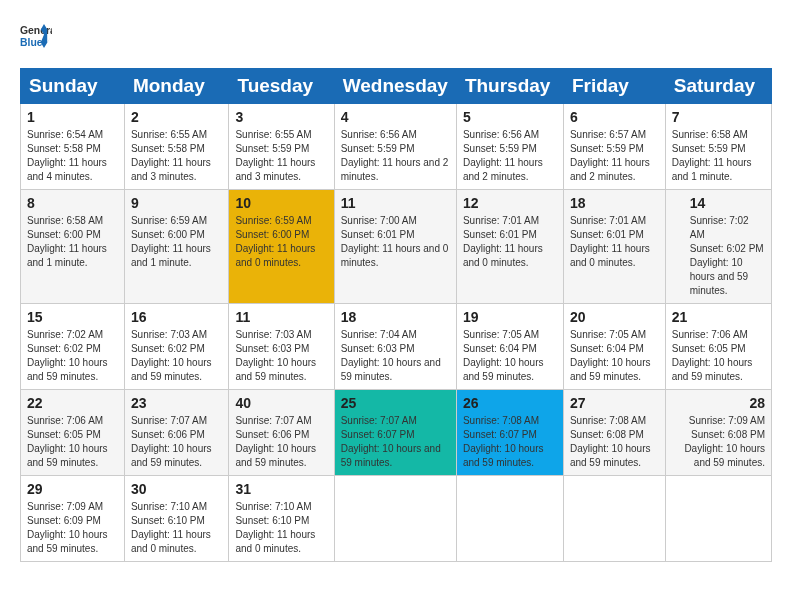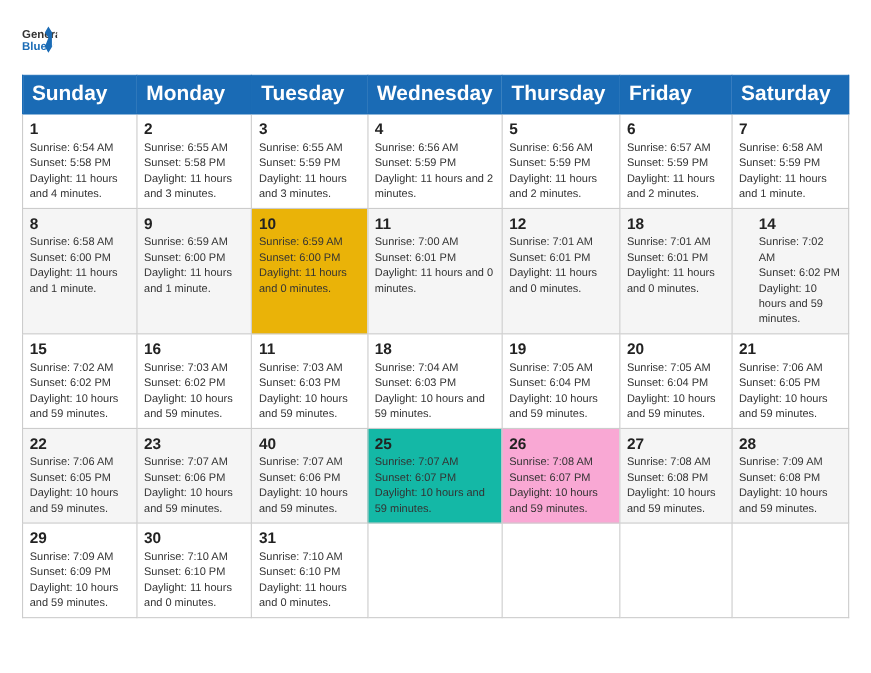--- a/index.html
+++ b/index.html
@@ -208,29 +208,29 @@
 <div class="day-info">Sunrise: 7:07 AM<br>Sunset: 6:06 PM<br>Daylight: 10 hours and 59 minutes.</div>
         </td>
         <td style="background-color: rgb(245, 245, 245);">
           <span class="day-num">40</span>
 <div class="day-info">Sunrise: 7:07 AM<br>Sunset: 6:06 PM<br>Daylight: 10 hours and 59 minutes.</div>
         </td>
         <td style="background-color: #14b8a6;">
           <span class="day-num">25</span>
 <div class="day-info">Sunrise: 7:07 AM<br>Sunset: 6:07 PM<br>Daylight: 10 hours and 59 minutes.</div>
         </td>
-        <td style="background-color: #f9a8d4;">
+        <td style="background-color: #0ea5e9;">
           <span class="day-num">26</span>
 <div class="day-info">Sunrise: 7:08 AM<br>Sunset: 6:07 PM<br>Daylight: 10 hours and 59 minutes.</div>
         </td>
         <td style="background-color: rgb(245, 245, 245); margin-top: 24px;">
           <span class="day-num">27</span>
 <div class="day-info">Sunrise: 7:08 AM<br>Sunset: 6:08 PM<br>Daylight: 10 hours and 59 minutes.</div>
         </td>
-        <td style="background-color: rgb(245, 245, 245);">
+        <td style="background-color: rgb(245, 245, 245); text-align: right;">
           <span class="day-num">28</span>
 <div class="day-info">Sunrise: 7:09 AM<br>Sunset: 6:08 PM<br>Daylight: 10 hours and 59 minutes.</div>
         </td>
       </tr>
       <tr>
         <td>
           <span class="day-num">29</span>
 <div class="day-info">Sunrise: 7:09 AM<br>Sunset: 6:09 PM<br>Daylight: 10 hours and 59 minutes.</div>
         </td>
         <td>

